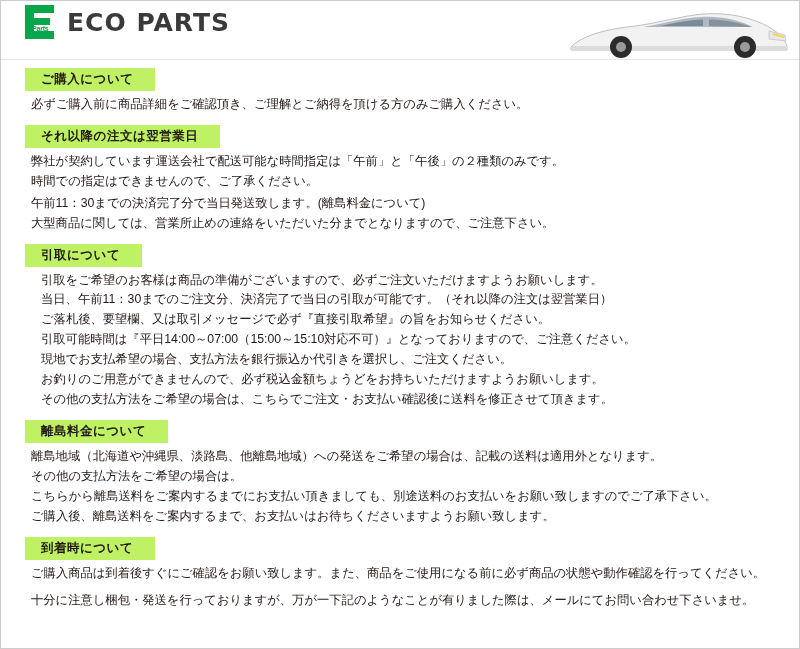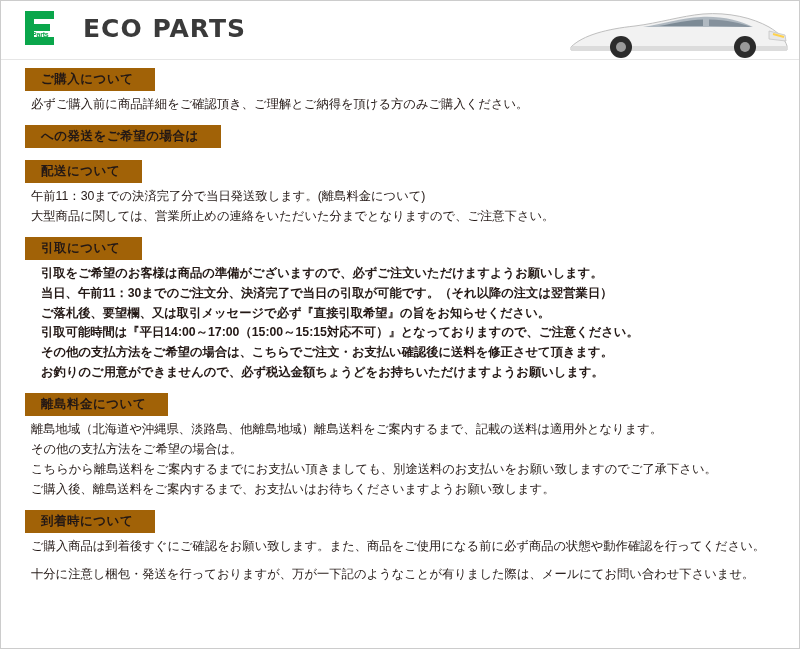--- a/index.html
+++ b/index.html
@@ -26,24 +26,24 @@
   
   .header {
     position: relative;
     height: 58px;
     border-bottom: 1px solid #e6e6e6;
     overflow: hidden;
   }
   .logo-wrap {
     position: absolute;
     left: 24px;
-    top: 10px;
+    top: 4px;
     display: flex;
     align-items: center;
-    gap: 24px;
+    gap: 8px;
   }
   .logo-mark {
     position: relative;
     width: 34px;
     height: 34px;
   }
   .logo-mark .bar {
     position: absolute;
     background: #0aa64b;
   }
@@ -72,35 +72,35 @@
     right: 6px;
     top: 2px;
     width: 230px;
     height: 56px;
   }
 
   
   .section { padding: 0; }
   .sec-head {
     display: inline-block;
-    background: #a16207;
+    background: #bef264;
     color: #231815;
     font-size: 12.5px;
     font-weight: bold;
     padding: 3px 22px 3px 16px;
     margin: 8px 0 4px 24px;
     letter-spacing: 0.5px;
   }
   .sec-body {
     padding: 0 22px 2px 30px;
     font-size: 12.3px;
     line-height: 1.62;
   }
   .sec-body p { margin: 0; }
-  .indent { padding-left: 10px; font-weight: bold; }
+  .indent { padding-left: 10px; }
   .spacer-8 { height: 8px; }
 </style>
 </head>
 <body>
 
 <div class="page">
 
   <div class="header">
     <div class="logo-wrap">
       <div class="logo-mark">
@@ -124,35 +124,39 @@
       <circle cx="182" cy="44" r="5" fill="#9a9a9a"></circle>
       <path d="M206 28 L222 32 L223 38 L206 36 Z" fill="#e8e8e8" stroke="#c4c4c4" stroke-width="0.8"></path>
       <path d="M210 31 L221 34" stroke="#ffd24d" stroke-width="2"></path>
     </svg>
   </div>
 
   <div id="sections-root">
       <div class="section"><div class="sec-head">ご購入について</div><div class="sec-body">
           <p class="">必ずご購入前に商品詳細をご確認頂き、ご理解とご納得を頂ける方のみご購入ください。</p>
         </div></div>
-      <div class="section"><div class="sec-head">への発送をご希望の場合は</div></div>
-      <div class="section"><div class="sec-head">配送について</div><div class="sec-body">
+      <div class="section"><div class="sec-head">それ以降の注文は翌営業日</div><div class="sec-body">
+          <p class="">弊社が契約しています運送会社で配送可能な時間指定は「午前」と「午後」の２種類のみです。</p>
+          <p class="">時間での指定はできませんので、ご了承ください。</p>
+        </div></div>
+      <div class="section"><div class="sec-body">
           <p class="">午前11：30までの決済完了分で当日発送致します。(離島料金について)</p>
           <p class="">大型商品に関しては、営業所止めの連絡をいただいた分までとなりますので、ご注意下さい。</p>
         </div></div>
       <div class="section"><div class="sec-head">引取について</div><div class="sec-body">
           <p class="indent">引取をご希望のお客様は商品の準備がございますので、必ずご注文いただけますようお願いします。</p>
           <p class="indent">当日、午前11：30までのご注文分、決済完了で当日の引取が可能です。（それ以降の注文は翌営業日）</p>
           <p class="indent">ご落札後、要望欄、又は取引メッセージで必ず『直接引取希望』の旨をお知らせください。</p>
-          <p class="indent">引取可能時間は『平日14:00～17:00（15:00～15:15対応不可）』となっておりますので、ご注意ください。</p>
+          <p class="indent">引取可能時間は『平日14:00～07:00（15:00～15:10対応不可）』となっておりますので、ご注意ください。</p>
+          <p class="indent">現地でお支払希望の場合、支払方法を銀行振込か代引きを選択し、ご注文ください。</p>
+          <p class="indent">お釣りのご用意ができませんので、必ず税込金額ちょうどをお持ちいただけますようお願いします。</p>
           <p class="indent">その他の支払方法をご希望の場合は、こちらでご注文・お支払い確認後に送料を修正させて頂きます。</p>
-          <p class="indent">お釣りのご用意ができませんので、必ず税込金額ちょうどをお持ちいただけますようお願いします。</p>
         </div></div>
       <div class="section"><div class="sec-head">離島料金について</div><div class="sec-body">
-          <p class="">離島地域（北海道や沖縄県、淡路島、他離島地域）離島送料をご案内するまで、記載の送料は適用外となります。</p>
+          <p class="">離島地域（北海道や沖縄県、淡路島、他離島地域）への発送をご希望の場合は、記載の送料は適用外となります。</p>
           <p class="">その他の支払方法をご希望の場合は。</p>
           <p class="">こちらから離島送料をご案内するまでにお支払い頂きましても、別途送料のお支払いをお願い致しますのでご了承下さい。</p>
           <p class="">ご購入後、離島送料をご案内するまで、お支払いはお待ちくださいますようお願い致します。</p>
         </div></div>
       <div class="section"><div class="sec-head">到着時について</div><div class="sec-body">
           <p class="">ご購入商品は到着後すぐにご確認をお願い致します。また、商品をご使用になる前に必ず商品の状態や動作確認を行ってください。</p>
           <div class="spacer-8"></div>
           <p class="">十分に注意し梱包・発送を行っておりますが、万が一下記のようなことが有りました際は、メールにてお問い合わせ下さいませ。</p>
         </div></div>
     </div>

